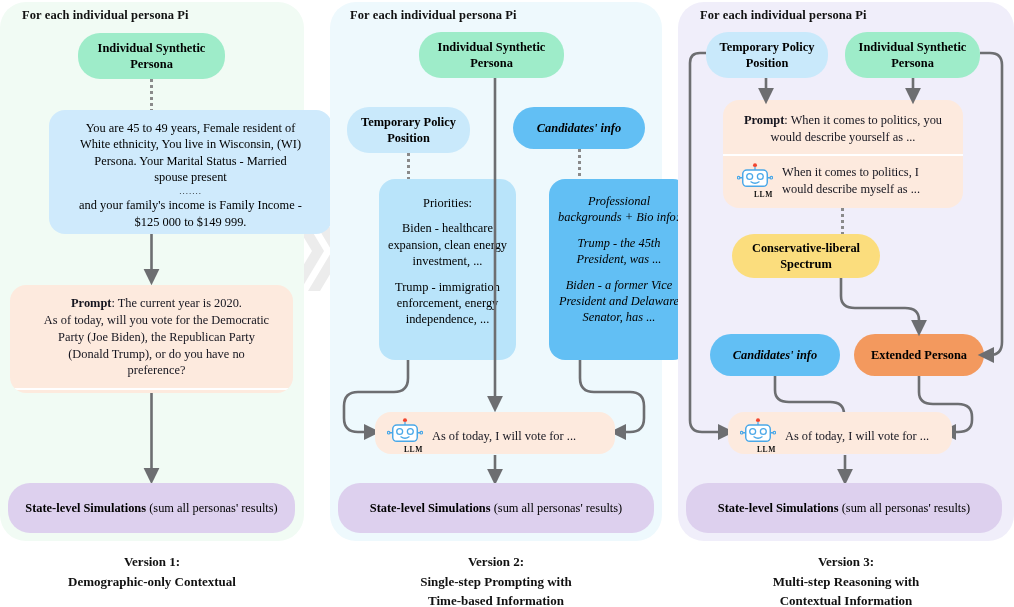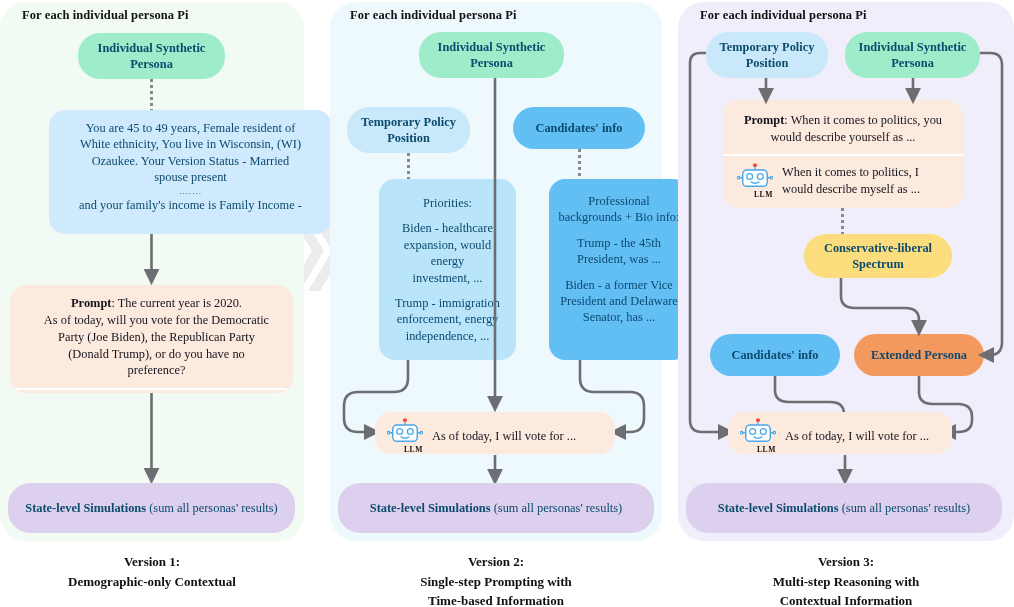--- a/index.html
+++ b/index.html
@@ -38,30 +38,30 @@
   
   .node{
     position:absolute;
     box-sizing:border-box;
     display:flex;
     align-items:center;
     justify-content:center;
     text-align:center;
     line-height:1.32;
     font-size:12.4px;
-    color:#0c4a6e;
+    color:#000000;
   }
   .pill{border-radius:22px;}
   .soft{border-radius:16px;margin-left:39px;}
   .bold{font-weight:bold;}
 
   .c-green{background:#9eecc9;}
   .c-lblue{background:#cfeafc;}
   .c-lblue2{background:#c9e9fb;}
-  .c-blue{background:#62bff4;}
+  .c-blue{background:#62bff4;font-style:italic;}
   .c-skyblue{background:#b9e4fa;}
   .c-purple{background:#ddd0ee;}
   .c-yellow{background:#fbdd7d;}
   .c-orange{background:#f3995e;}
 
   .node.multi{display:block;padding:10px 12px;}
   .node.multi .ln{display:block;}
   .node.multi .gap{display:block;height:9px;}
 
   
@@ -130,24 +130,25 @@
 
   <div class="panel-title" style="left:22px;top:8px;">For each individual persona Pi</div>
 
   <div class="node pill c-green bold" style="left:78px;top:33px;width:147px;height:46px;padding:0 10px;">Individual Synthetic Persona</div>
 
   <div class="dotline" style="left:150px;top:79px;height:31px;"></div>
 
   <div class="node soft c-lblue multi" style="left:10px;top:110px;width:283px;height:124px;">
     <span class="ln">You are 45 to 49 years, Female resident of</span>
     <span class="ln">White ethnicity, You live in Wisconsin, (WI)</span>
-    <span class="ln">Ozaukee. Your Version Status - Married</span>
+    <span class="ln">Persona. Your Marital Status - Married</span>
     <span class="ln">spouse present</span>
     <span class="ln" style="font-size:9px;letter-spacing:1px;">.......</span>
     <span class="ln">and your family's income is Family Income -</span>
+    <span class="ln">$125 000 to $149 999.</span>
   </div>
 
   <svg class="wire" width="1014" height="607">
     <defs>
       <marker id="ah" markerWidth="7" markerHeight="7" refX="3.2" refY="3.1" orient="auto">
         <path d="M0,0 L6.4,3.1 L0,6.2 Z" fill="#6d6e71"></path>
       </marker>
     </defs>
     <line x1="151.5" y1="234" x2="151.5" y2="277" stroke="#6d6e71" stroke-width="2.6" marker-end="url(#ah)"></line>
   </svg>
@@ -192,21 +193,21 @@
 
   <div class="node pill c-blue bold" style="left:513px;top:107px;width:132px;height:42px;padding:0 8px;">Candidates' info</div>
 
   <div class="dotline" style="left:407px;top:153px;height:26px;"></div>
   <div class="dotline" style="left:578px;top:149px;height:30px;"></div>
 
   <div class="node soft c-skyblue multi" style="left:340px;top:179px;width:137px;height:181px;padding:16px 8px;">
     <span class="ln">Priorities:</span>
     <span class="gap"></span>
     <span class="ln">Biden - healthcare</span>
-    <span class="ln">expansion, would energy</span>
+    <span class="ln">expansion, clean energy</span>
     <span class="ln">investment, ...</span>
     <span class="gap"></span>
     <span class="ln">Trump - immigration</span>
     <span class="ln">enforcement, energy</span>
     <span class="ln">independence, ...</span>
   </div>
 
   <div class="node soft c-blue multi" style="left:510px;top:179px;width:140px;height:181px;padding:14px 0;">
     <span class="ln">Professional</span>
     <span class="ln">backgrounds + Bio info:</span>
@@ -295,21 +296,21 @@
       </span>
       <span class="atext">
         <span>When it comes to politics, I</span><br>
         <span>would describe myself as ...</span>
       </span>
     </div>
   </div>
 
   <div class="dotline" style="left:841px;top:208px;height:28px;"></div>
 
-  <div class="node pill c-yellow bold" style="left:804px;top:234px;width:148px;height:44px;padding:0 8px;">Conservative-liberal Spectrum</div>
+  <div class="node pill c-yellow bold" style="left:732px;top:234px;width:148px;height:44px;padding:0 8px;">Conservative-liberal Spectrum</div>
 
   <div class="node pill c-blue bold" style="left:710px;top:334px;width:130px;height:42px;padding:0 8px;">Candidates' info</div>
 
   <div class="node pill c-orange bold" style="left:854px;top:334px;width:130px;height:42px;padding:0 8px;text-align:right;">Extended Persona</div>
 
   <svg class="wire" width="1014" height="607">
 
     <line x1="766" y1="78" x2="766" y2="96" stroke="#6d6e71" stroke-width="2.6" marker-end="url(#ah)"></line>
 
     <line x1="913" y1="78" x2="913" y2="96" stroke="#6d6e71" stroke-width="2.6" marker-end="url(#ah)"></line>

